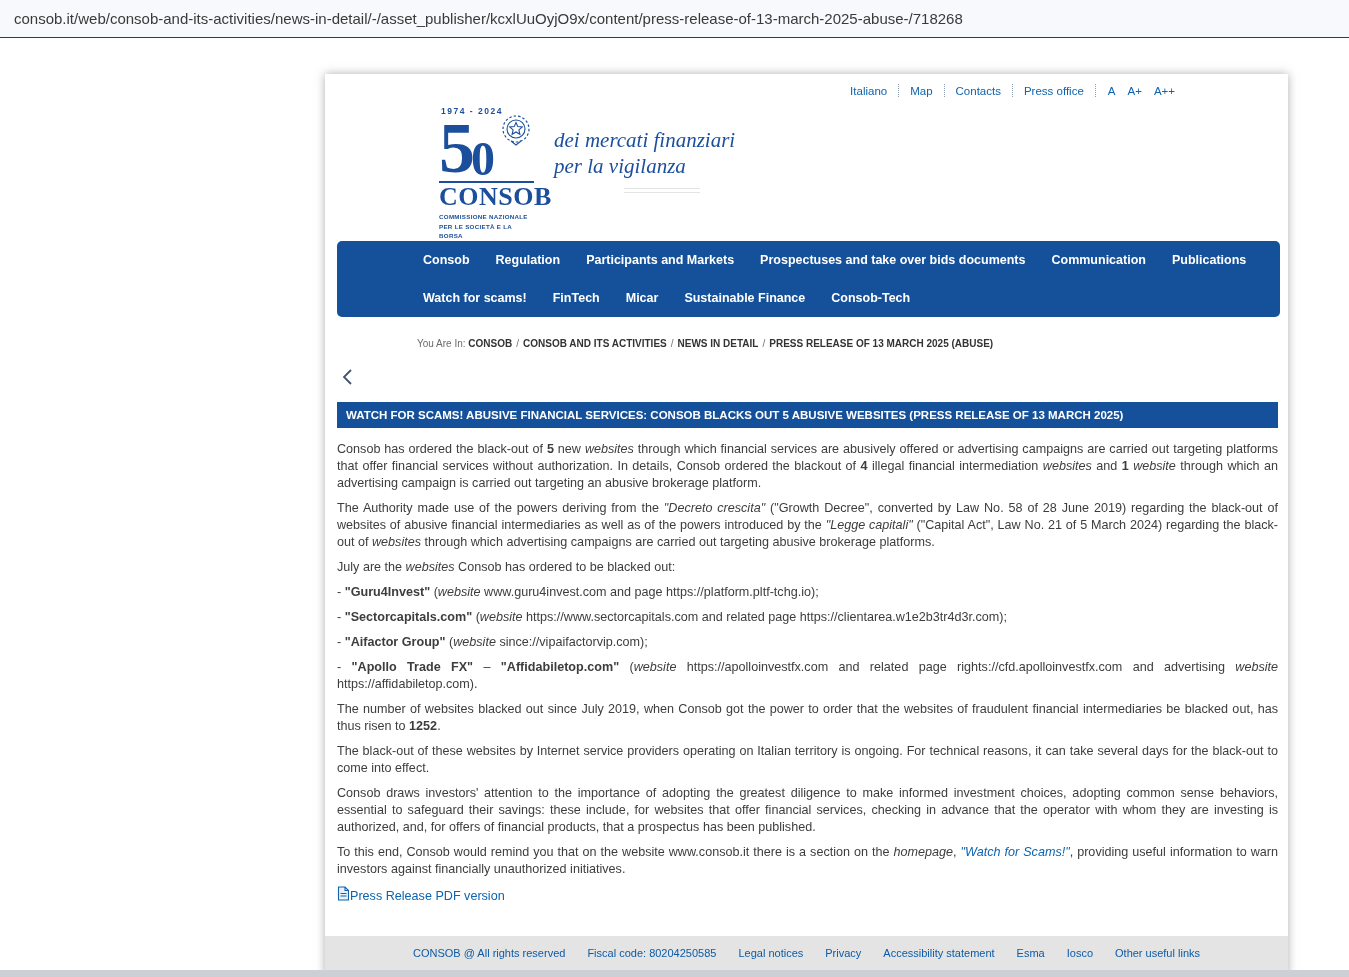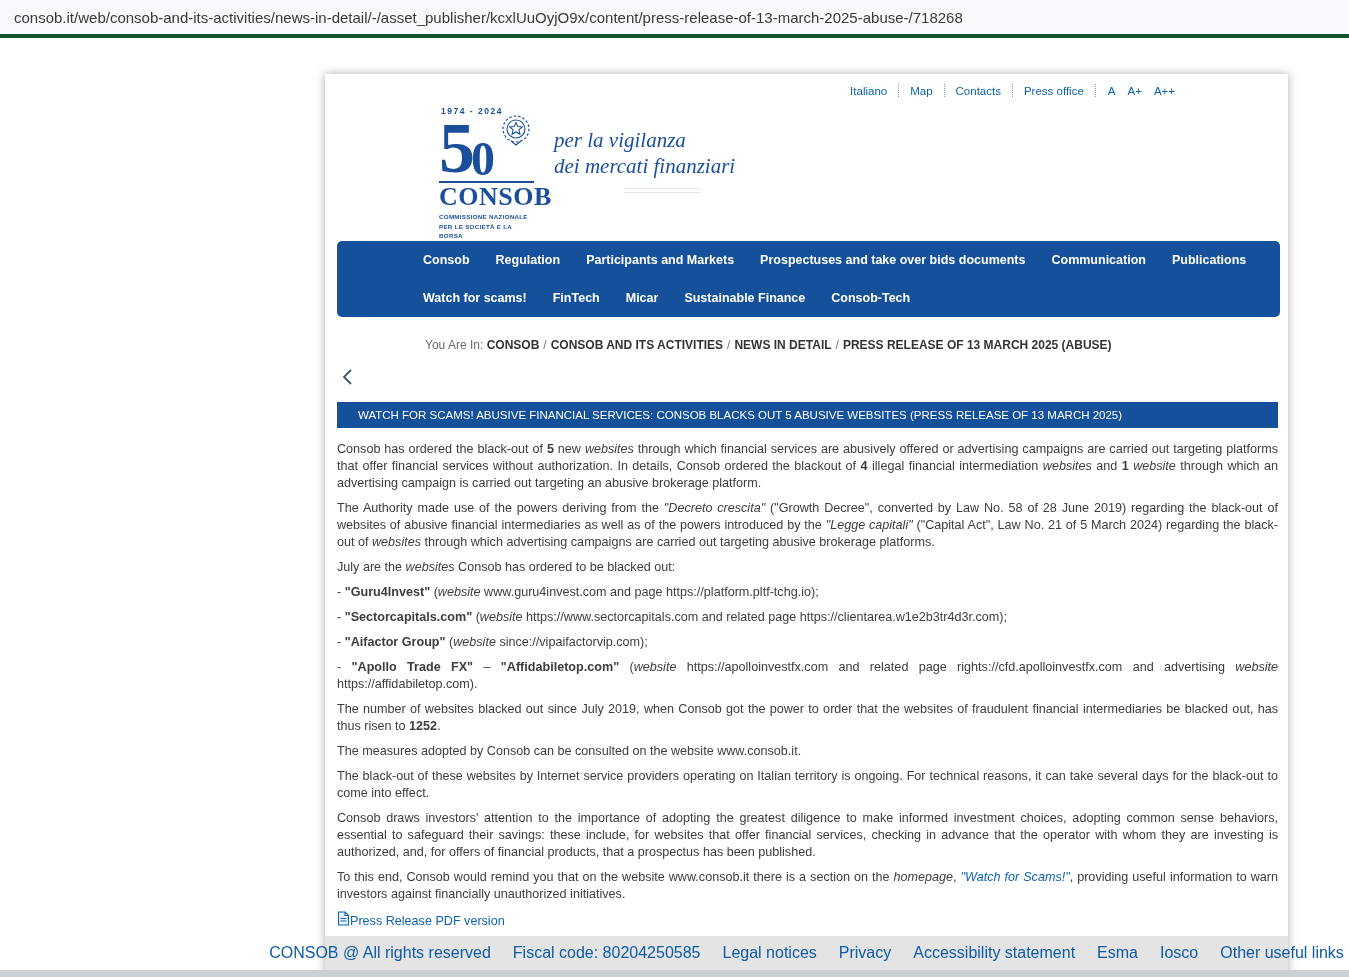--- a/index.html
+++ b/index.html
@@ -2,21 +2,21 @@
 <html><head>
 <meta charset="utf-8">
 <style>
   * { margin:0; padding:0; box-sizing:border-box; }
   html,body { width:1349px; height:977px; overflow:hidden; background:#fff;
               font-family:"Liberation Sans", sans-serif; }
   #viewport { position:relative; width:1349px; height:977px; background:#fff; overflow:hidden; }
 
   
   .urlbar { position:absolute; top:0; left:0; width:100%; height:38px; background:#f7f9fc;
-            border-bottom:4px solid #14532d; display:flex; align-items:center; padding-left:14px;
+            border-bottom:1px solid #14532d; display:flex; align-items:center; padding-left:14px;
             font-size:15px; color:#3a3a3a; }
 
   
   .card { position:absolute; left:325px; top:74px; width:963px; height:903px; background:#fff;
           box-shadow:0 0 9px rgba(110,110,110,.55); }
 
   
   .top-links { position:absolute; top:10px; right:107px; display:flex; align-items:center;
                font-size:11.5px;justify-content:center; }
   .top-link { color:#0d63ae; text-decoration:none; padding:0 11px; cursor:pointer; white-space:nowrap; }
@@ -46,44 +46,44 @@
   .flag-red { width:70px; }
 
   
   .nav { position:absolute; top:167px; left:12px; width:943px; height:76px; background:#15519a;
          border-radius:5px; }
   .nav-row { display:flex; gap:26px; padding-left:86px; height:38px; align-items:center; }
   .nav-item { color:#fff; font-weight:bold; font-size:12.5px; text-decoration:none;
               white-space:nowrap; cursor:pointer; }
 
   
-  .breadcrumb { position:absolute; top:264px; left:100px; font-size:12px; color:#6b6b6b; }
+  .breadcrumb { position:absolute; top:264px; left:92px; font-size:10px; color:#6b6b6b; }
   .crumb { font-weight:bold; color:#333; cursor:pointer; }
   .crumb-sep { color:#777; padding:0 4px; }
 
   
   .back { position:absolute; top:294px; left:16px; width:18px; height:20px; cursor:pointer; }
 
   
   .title-bar { position:absolute; top:328px; left:12px; width:941px; height:26px; background:#15519a;
-               color:#fff; font-weight:normal; font-size:11.5px; line-height:26px; padding-left:21px;
+               color:#fff; font-weight:bold; font-size:11.5px; line-height:26px; padding-left:9px;
                white-space:nowrap; }
   .article { position:absolute; top:367px; left:12px; width:941px; font-size:12.6px; color:#3d3d3d;
              line-height:17px; }
   .para { margin:0 0 8px 0; text-align:justify; }
   .para .b { font-weight:bold; }
   .para .i { font-style:italic; }
   .para .lnk { color:#0d63ae; cursor:pointer; }
 
   .pdf-row { margin-top:7px; display:flex; align-items:center; font-size:12.6px; }
   .pdf-row a { color:#0d63ae; text-decoration:none; cursor:pointer; }
 
   
   .footer { position:absolute; left:0; bottom:7px; width:100%; height:34px; background:#e4e4e4;
-            display:flex; align-items:center; justify-content:center; gap:22px; font-size:16px; }
+            display:flex; align-items:center; justify-content:center; gap:22px; font-size:11px; }
   .footer .f-item { color:#0d5ba7; text-decoration:none; white-space:nowrap; }
   .footer .f-item.plain { cursor:default; }
   .footer .f-item.clickable { cursor:pointer; }
 
   .bottom-strip { position:absolute; bottom:0; left:0; width:100%; height:7px; background:#ccd0d5; }
 </style>
 </head>
 <body>
 
 <div id="viewport">
@@ -126,22 +126,22 @@
           </svg>
         </span>
         <div class="logo-consob">CONSOB</div>
         <div class="logo-sub">
           <div>COMMISSIONE NAZIONALE</div>
           <div>PER LE SOCIETÀ E LA BORSA</div>
         </div>
       </div>
       <div class="tagline-wrap">
         <div class="tagline">
+          <div>dei mercati finanziari</div>
           <div>per la vigilanza</div>
-          <div>dei mercati finanziari</div>
         </div>
         <div class="flagbar">
           <div class="flag-green"></div>
           <div class="flag-white"></div>
           <div class="flag-red"></div>
         </div>
       </div>
     </div>
 
     <nav class="nav">
@@ -182,21 +182,20 @@
     <div class="article">
       <div id="article-body">
           <p class="para"><span>Consob has ordered the black-out of </span><span class="b">5</span><span> new </span><span class="i">websites</span><span> through which financial services are abusively offered or advertising campaigns are carried out targeting platforms that offer financial services without authorization. In details, Consob ordered the blackout of </span><span class="b">4</span><span> illegal financial intermediation </span><span class="i">websites</span><span> and </span><span class="b">1</span><span> </span><span class="i">website</span><span> through which an advertising campaign is carried out targeting an abusive brokerage platform.</span></p>
           <p class="para"><span>The Authority made use of the powers deriving from the </span><span class="i">"Decreto crescita"</span><span> ("Growth Decree", converted by Law No. 58 of 28 June 2019) regarding the black-out of websites of abusive financial intermediaries as well as of the powers introduced by the </span><span class="i">"Legge capitali"</span><span> ("Capital Act", Law No. 21 of 5 March 2024) regarding the black-out of </span><span class="i">websites</span><span> through which advertising campaigns are carried out targeting abusive brokerage platforms.</span></p>
           <p class="para"><span>July are the </span><span class="i">websites</span><span> Consob has ordered to be blacked out:</span></p>
           <p class="para"><span>- </span><span class="b">"Guru4Invest"</span><span> (</span><span class="i">website</span><span> www.guru4invest.com and page https://platform.pltf-tchg.io);</span></p>
           <p class="para"><span>- </span><span class="b">"Sectorcapitals.com"</span><span> (</span><span class="i">website</span><span> https://www.sectorcapitals.com and related page https://clientarea.w1e2b3tr4d3r.com);</span></p>
           <p class="para"><span>- </span><span class="b">"Aifactor Group"</span><span> (</span><span class="i">website</span><span> since://vipaifactorvip.com);</span></p>
           <p class="para"><span>- </span><span class="b">"Apollo Trade FX"</span><span> – </span><span class="b">"Affidabiletop.com"</span><span> (</span><span class="i">website</span><span> https://apolloinvestfx.com and related page rights://cfd.apolloinvestfx.com and advertising </span><span class="i">website</span><span> https://affidabiletop.com).</span></p>
           <p class="para"><span>The number of websites blacked out since July 2019, when Consob got the power to order that the websites of fraudulent financial intermediaries be blacked out, has thus risen to </span><span class="b">1252</span><span>.</span></p>
-          <p class="para"><span>The measures adopted by Consob can be consulted on the website www.consob.it.</span></p>
           <p class="para"><span>The black-out of these websites by Internet service providers operating on Italian territory is ongoing. For technical reasons, it can take several days for the black-out to come into effect.</span></p>
           <p class="para"><span>Consob draws investors' attention to the importance of adopting the greatest diligence to make informed investment choices, adopting common sense behaviors, essential to safeguard their savings: these include, for websites that offer financial services, checking in advance that the operator with whom they are investing is authorized, and, for offers of financial products, that a prospectus has been published.</span></p>
           <p class="para"><span>To this end, Consob would remind you that on the website www.consob.it there is a section on the </span><span class="i">homepage</span><span>, </span><span class="i lnk">"Watch for Scams!"</span><span>, providing useful information to warn investors against financially unauthorized initiatives.</span></p>
         </div>
       <div class="pdf-row">
         <span>
           <svg width="13" height="15" viewBox="0 0 13 15">
             <path d="M1.5 1 H8 L11.5 4.5 V14 H1.5 Z" fill="#eaf1f8" stroke="#0d63ae" stroke-width="1.1"></path>
             <path d="M8 1 V4.5 H11.5" fill="none" stroke="#0d63ae" stroke-width="1.1"></path>
             <line x1="3.5" y1="7.5" x2="9.5" y2="7.5" stroke="#0d63ae" stroke-width="1"></line>

